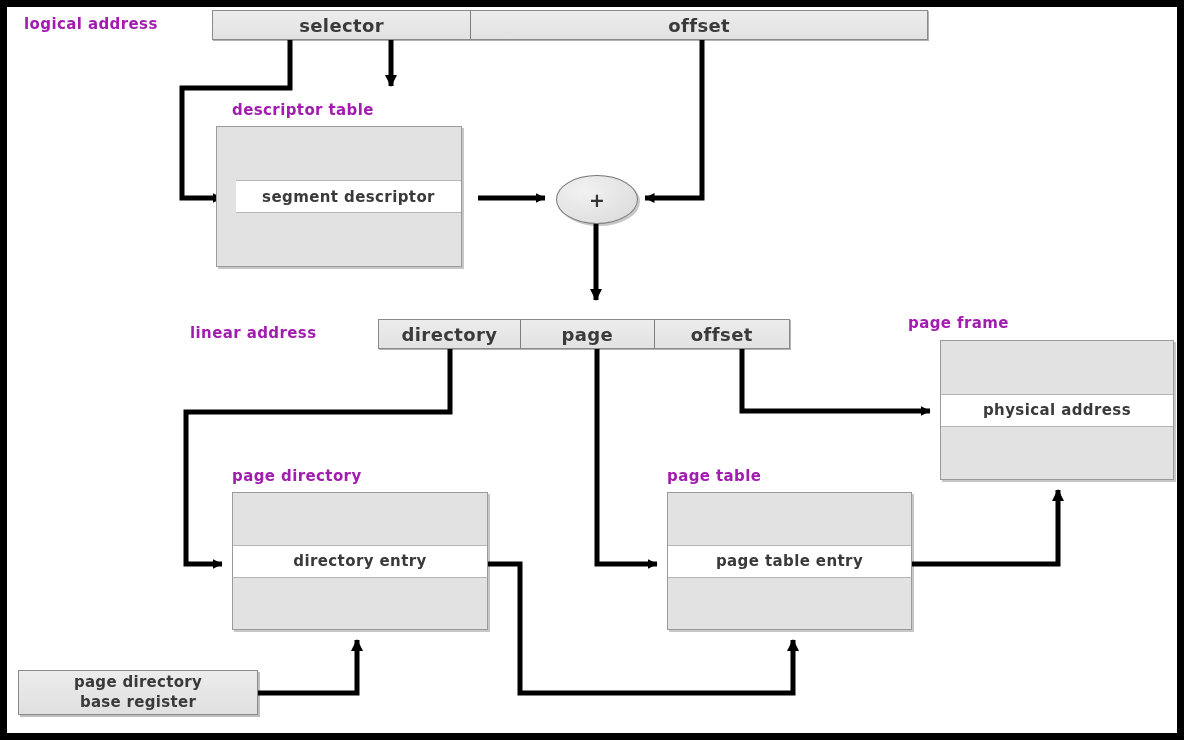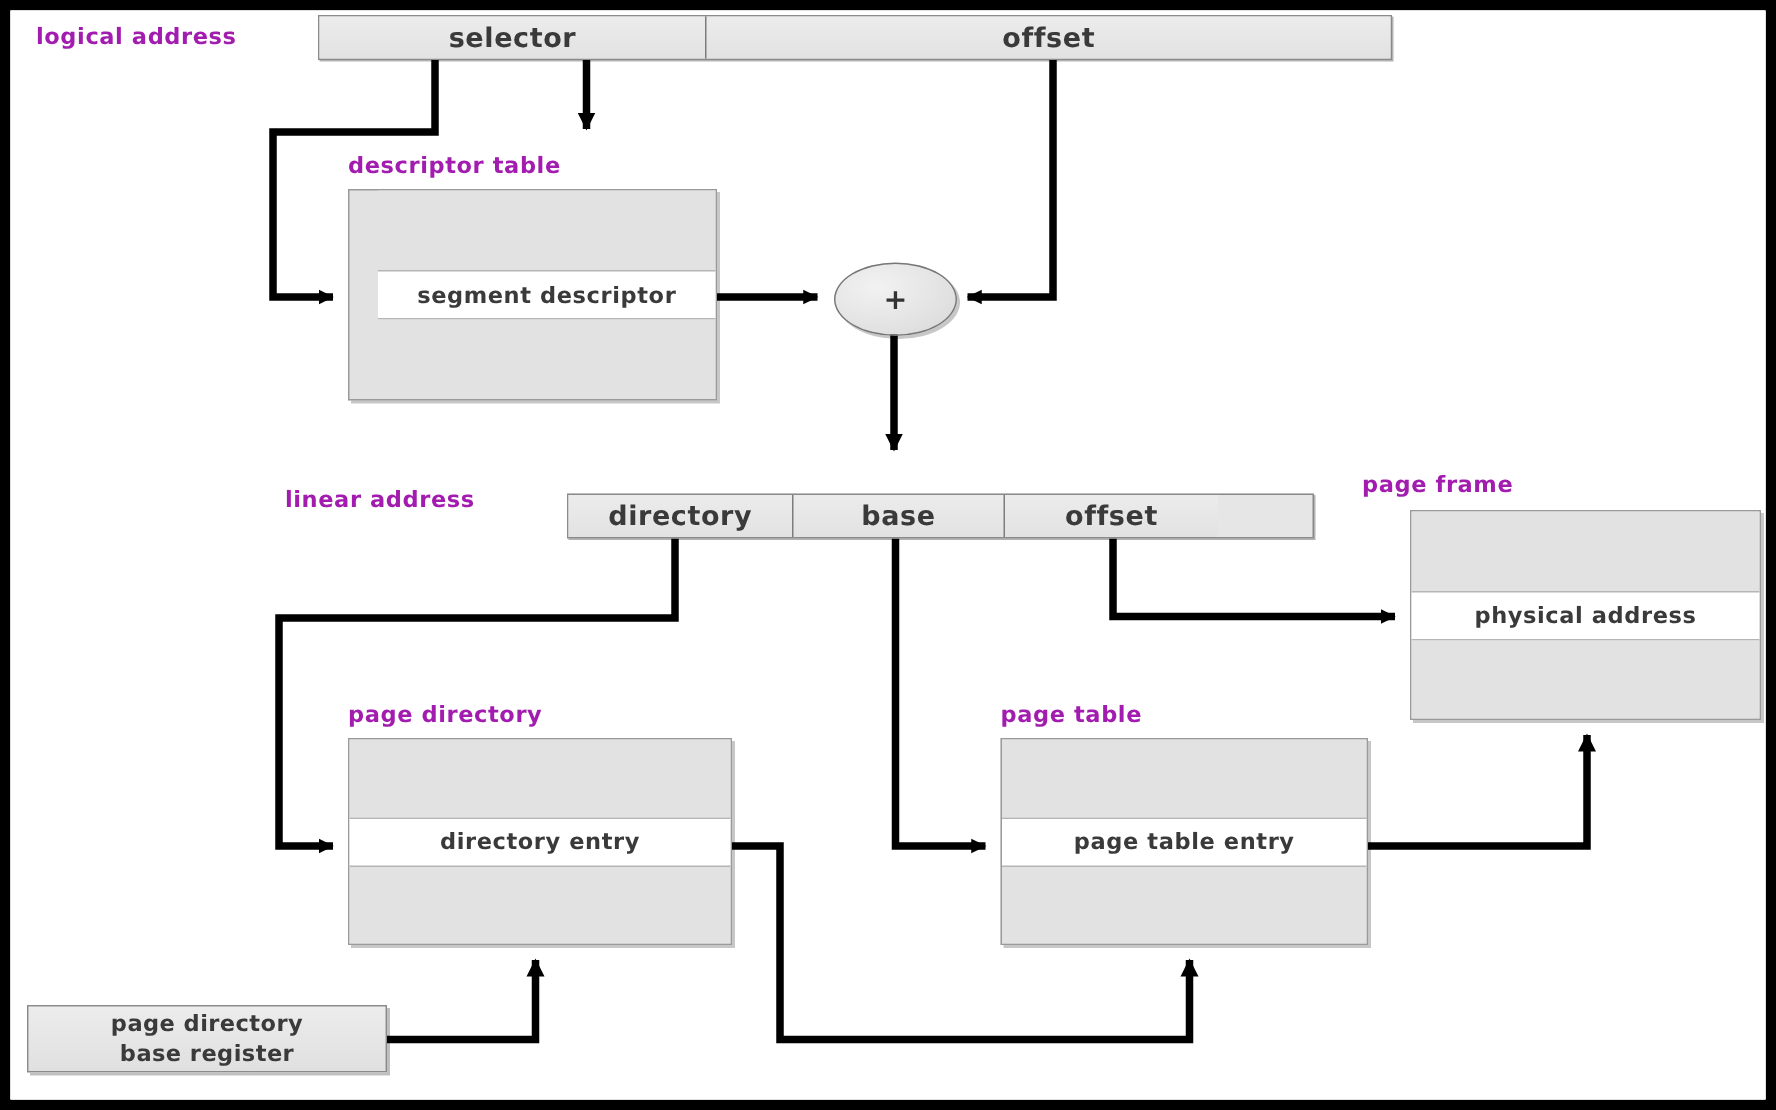--- a/index.html
+++ b/index.html
@@ -192,35 +192,35 @@
 
   <div class="lbl" style="left:24px; top:15px;">logical address</div>
 
   <div class="addrbar" style="left:212px; top:10px; width:716px; height:30px;">
     <div class="cell" style="width:258px;">selector</div>
     <div class="cell" style="width:458px;">offset</div>
   </div>
 
   <div class="lbl center" style="left:232px; top:101px; width:246px;">descriptor table</div>
 
-  <div class="tablebox" style="left:232px; top:126px; width:246px; height:141px;padding-left:19px;">
+  <div class="tablebox" style="left:216px; top:126px; width:246px; height:141px;padding-left:19px;">
     <div class="band"></div>
     <div class="entry" style="height:31px;">segment descriptor</div>
     <div class="band"></div>
   </div>
 
   <div class="adder" style="left:556px; top:175px; width:80px; height:47px;">
     <span>+</span>
   </div>
 
   <div class="lbl" style="left:190px; top:324px;">linear address</div>
 
-  <div class="addrbar" style="left:378px; top:329px; width:498px; height:30px;">
+  <div class="addrbar" style="left:378px; top:319px; width:412px; height:30px;">
     <div class="cell" style="width:149px;">directory</div>
-    <div class="cell" style="width:141px;">base</div>
+    <div class="cell" style="width:141px;">page</div>
     <div class="cell" style="width:143px;">offset</div>
   </div>
 
   <div class="lbl center" style="left:908px; top:314px; width:228px;">page frame</div>
 
   <div class="tablebox" style="left:940px; top:340px; width:234px; height:140px;">
     <div class="band"></div>
     <div class="entry" style="height:31px;">physical address</div>
     <div class="band"></div>
   </div>

